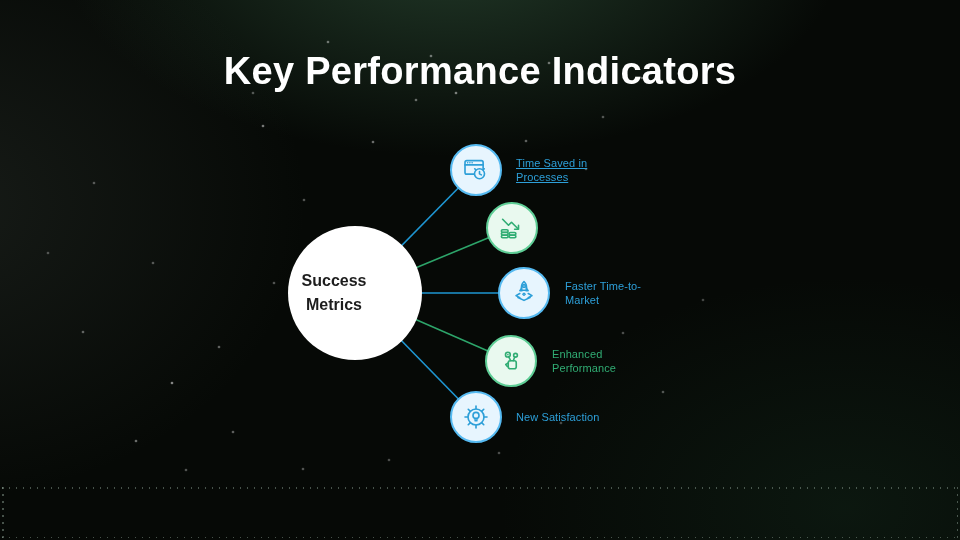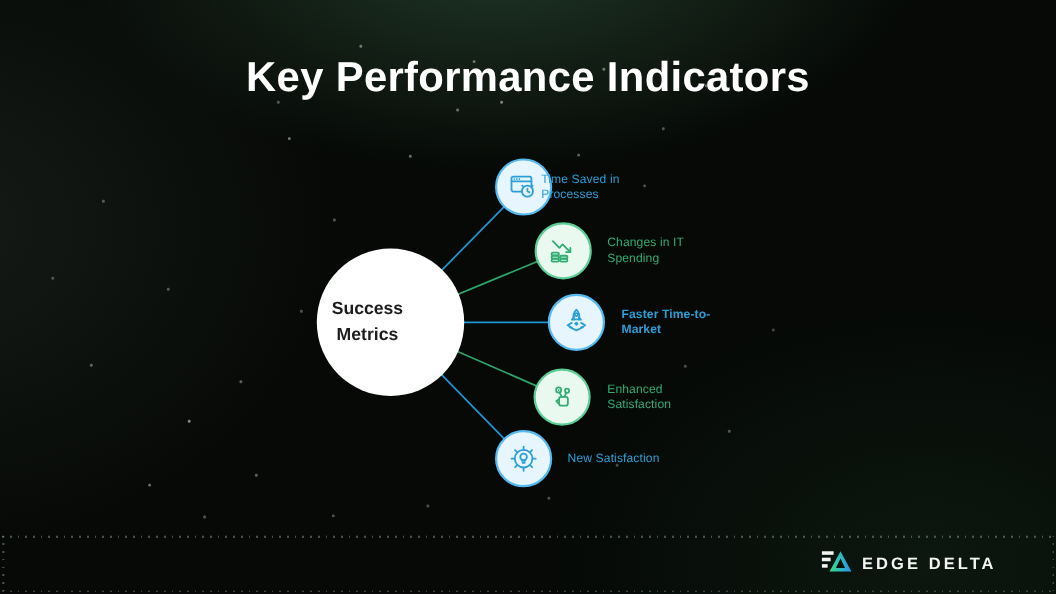--- a/index.html
+++ b/index.html
@@ -77,23 +77,23 @@
   .node.blue  { background:#E7F5FE; border:2px solid #56BAF1; color:#2D9FD8; }
   .node.green { background:#E9F9EF; border:2px solid #5ECD95; color:#31AD74; }
   .node svg { display:block; }
 
   .node-label {
     position:absolute; z-index:2; font-size:11px; font-weight:500;
     line-height:1.25; letter-spacing:0.1px;
   }
   .node-label.blue  { color:#2D9FD8; }
   .node-label.green { color:#31AD74; }
-  .lbl-1 { left:492px; top:157px; width:86px; }
+  .lbl-1 { left:516px; top:157px; width:86px;text-decoration:underline; }
   .lbl-2 { left:552px; top:215px; width:86px; }
-  .lbl-3 { left:565px; top:280px; width:92px;font-weight:bold; }
+  .lbl-3 { left:565px; top:280px; width:92px; }
   .lbl-4 { left:552px; top:348px; width:72px; }
   .lbl-5 { left:516px; top:411px; width:120px; }
 
   .footer {
     position:absolute; left:2px; right:2px; top:487px; bottom:2px;
   }
   .dot-h, .dot-v { position:absolute; }
   .dot-h {
     left:0; right:0; height:1.5px;
     background-image:repeating-linear-gradient(90deg, rgba(150,172,158,0.45) 0 1.5px, transparent 1.5px 7px);
@@ -154,21 +154,20 @@
         <path d="M4.5 5l4.7 4.8 2.4-2.4 5.2 5.2"></path>
         <path d="M17.2 9.9v3.1h-3.1"></path>
         <rect x="3.5" y="13.4" width="5.4" height="2" rx="1"></rect>
         <rect x="3.5" y="15.6" width="5.4" height="2" rx="1"></rect>
         <rect x="3.5" y="17.8" width="5.4" height="2" rx="1"></rect>
         <rect x="9.7" y="15.6" width="5.4" height="2" rx="1"></rect>
         <rect x="9.7" y="17.8" width="5.4" height="2" rx="1"></rect>
       </svg>
     </span>
   </div>
-  <div class="node-label green lbl-2">Changes in IT Spending</div>
 
   <div class="node blue" style="left:498px; top:267px;">
     <span>
       <svg width="30" height="30" viewBox="0 0 24 24" fill="none" stroke="currentColor" stroke-width="1.3" stroke-linecap="round" stroke-linejoin="round">
         <path d="M12 2.8c1.9 1.8 2.5 4.6 1.7 7H10.3c-.8-2.4-.2-5.2 1.7-7Z"></path>
         <circle cx="12" cy="6.4" r="1.1"></circle>
         <path d="M10.3 7.9L8.7 10.1h1.7M13.7 7.9l1.6 2.2h-1.7"></path>
         <path d="M12 12.2l.9.8-.9.8-.9-.8Z"></path>
         <path d="M8.6 12.4l-3 1.7 3 1.7"></path>
         <path d="M15.4 12.4l3 1.7-3 1.7"></path>
@@ -183,52 +182,34 @@
       <svg width="30" height="30" viewBox="0 0 24 24" fill="none" stroke="currentColor" stroke-width="1.3" stroke-linecap="round" stroke-linejoin="round">
         <rect x="9.8" y="11.8" width="6.4" height="6.4" rx="1.6"></rect>
         <path d="M9.8 13.6l-2 1.2 1.3 1.6"></path>
         <path d="M11.8 11.8l-1.7-3.3M13.8 11.8l1.2-3"></path>
         <circle cx="9.5" cy="6.9" r="1.9"></circle>
         <path d="M9.5 6.9h.01"></path>
         <circle cx="15.6" cy="7.4" r="1.5"></circle>
       </svg>
     </span>
   </div>
-  <div class="node-label green lbl-4">Enhanced Satisfaction</div>
+  <div class="node-label green lbl-4">Enhanced Performance</div>
 
   <div class="node blue" style="left:450px; top:391px;">
     <span>
       <svg width="30" height="30" viewBox="0 0 24 24" fill="none" stroke="currentColor" stroke-width="1.3" stroke-linecap="round" stroke-linejoin="round">
         <circle cx="12" cy="12" r="6.4"></circle>
         <path d="M12 3.2v2.1M12 18.7v2.1M3.2 12h2.1M18.7 12h2.1M5.8 5.8l1.5 1.5M16.7 16.7l1.5 1.5M18.2 5.8l-1.5 1.5M7.3 16.7l-1.5 1.5"></path>
         <circle cx="12" cy="10.7" r="2.4"></circle>
         <path d="M10.9 13.6h2.2M11.2 15h1.6"></path>
       </svg>
     </span>
   </div>
   <div class="node-label blue lbl-5">New Satisfaction</div>
 
   <div class="footer">
     <div class="dot-h top"></div>
     <div class="dot-h bottom"></div>
     <div class="dot-v left"></div>
     <div class="dot-v right"></div>
-    <div class="logo-row">
-      <span>
-        <svg width="27" height="23" viewBox="0 0 30 24">
-          <defs>
-            <linearGradient id="edg" x1="0" y1="0" x2="1" y2="0">
-              <stop offset="0" stop-color="#3DDC84"></stop>
-              <stop offset="1" stop-color="#2196F3"></stop>
-            </linearGradient>
-          </defs>
-          <rect x="0" y="1.6" width="12" height="3.6" fill="#F2F5F3"></rect>
-          <rect x="0" y="8.1" width="9" height="3.6" fill="#F2F5F3"></rect>
-          <rect x="0" y="14.6" width="6" height="3.6" fill="#F2F5F3"></rect>
-          <path d="M19 1.5 L30 22 L8 22 Z" fill="url(#edg)"></path>
-          <path d="M19 9 L23.6 18.6 L14.4 18.6 Z" fill="#0b100c"></path>
-        </svg>
-      </span>
-      <span class="brand-text">EDGE DELTA</span>
-    </div>
   </div>
 
 </div>
 
 </body></html>

